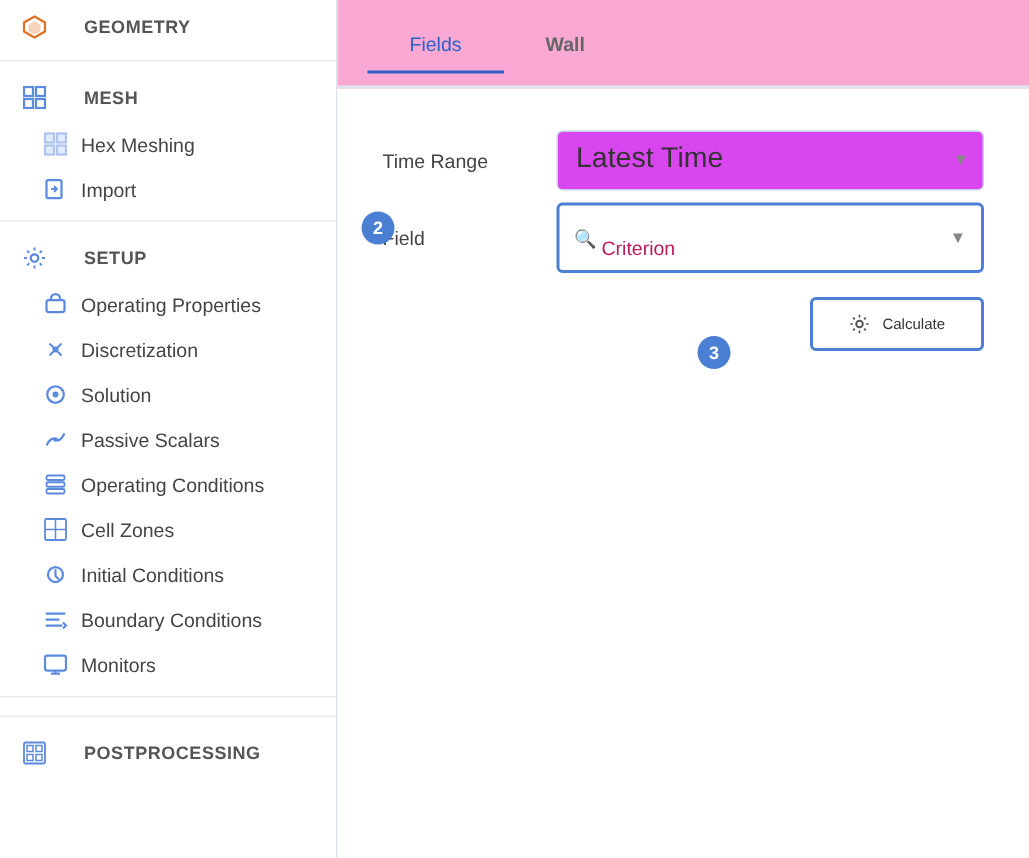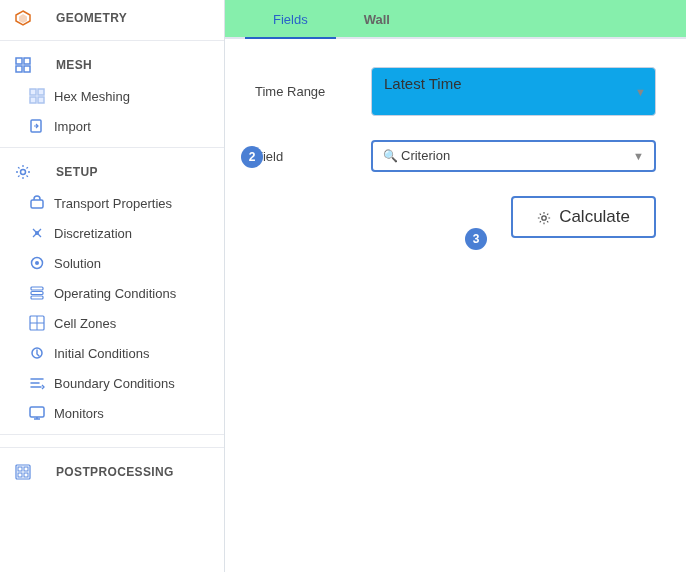--- a/index.html
+++ b/index.html
@@ -81,22 +81,22 @@
       flex: 1;
       display: flex;
       flex-direction: column;
       height: 572px;
       background: #fff;
     }
 
     .tabs-bar {
       display: flex;
       border-bottom: 2px solid #e0e5ee;
-      padding: 0 20px;
-      background: #86efac;
+      padding: 10px 20px;
+      background: #f9a8d4;
     }
 
     .tab {
       padding: 12px 28px 10px 28px;
       cursor: pointer;
       color: #666;
       font-size: 13px;
       position: relative;
       border-bottom: 2px solid transparent;
       margin-bottom: -2px;
@@ -110,44 +110,44 @@
     }
 
     .main-content {
       flex: 1;
       padding: 28px 30px;
     }
 
     .form-row {
       display: flex;
       align-items: center;
-      margin-bottom: 24px;
+      margin-bottom: 8px;
       gap: 16px;
     }
 
     .form-label {
       width: 100px;
       color: #444;
       font-size: 13px;
       flex-shrink: 0;
     }
 
     .form-control-wrap {
       flex: 1;
       position: relative;
     }
 
     .form-select {
       width: 100%;
-      padding: 7px 30px 23px 12px;
+      padding: 7px 30px 10px 12px;
       border: 1px solid #c8d0e0;
       border-radius: 4px;
-      font-size: 15px;
+      font-size: 19px;
       color: #333;
-      background: #0ea5e9;
+      background: #d946ef;
       appearance: none;
       cursor: pointer;
       outline: none;
     }
 
     .select-arrow {
       position: absolute;
       right: 10px;
       top: 50%;
       transform: translateY(-50%);
@@ -168,45 +168,45 @@
     .field-select-wrap .search-icon {
       position: absolute;
       left: 10px;
       color: #4a7fd4;
       font-size: 12px;
       pointer-events: none;
     }
 
     .field-select-wrap select {
       width: 100%;
-      padding: 6px 30px 7px 28px;
+      padding: 21px 30px 7px 28px;
       border: none;
       border-radius: 0;
       font-size: 13px;
-      color: #404040;
+      color: #be185d;
       background: transparent;
       appearance: none;
       cursor: pointer;
       outline: none;
     }
 
     .field-select-wrap .select-arrow {
       right: 10px;
     }
 
     .btn-calculate {
       display: flex;
       align-items: center;
       gap: 8px;
       padding: 9px 24px;
       border: 2px solid #4a7fd4;
       border-radius: 4px;
       background: #fff;
       color: #333;
-      font-size: 17px;
+      font-size: 10px;
       cursor: pointer;
       margin-left: auto;
       margin-right: 0;
     }
 
     .btn-row {
       display: flex;
       justify-content: flex-end;
     }
 
@@ -290,39 +290,48 @@
       </span>
       <span>SETUP</span>
     </div>
     <div class="sidebar-item">
       <span class="icon">
         <svg width="16" height="16" viewBox="0 0 16 16" fill="none">
           <rect x="2" y="5" width="12" height="8" rx="1.5" stroke="#5b8adf" stroke-width="1.5" fill="none"></rect>
           <path d="M5 5V4a3 3 0 016 0v1" stroke="#5b8adf" stroke-width="1.5"></path>
         </svg>
       </span>
-      <span>Transport Properties</span>
+      <span>Operating Properties</span>
     </div>
     <div class="sidebar-item">
       <span class="icon">
         <svg width="16" height="16" viewBox="0 0 16 16" fill="none">
           <circle cx="8" cy="8" r="2" fill="#5b8adf"></circle>
           <path d="M4 4l8 8M4 12L12 4" stroke="#5b8adf" stroke-width="1.3"></path>
         </svg>
       </span>
       <span>Discretization</span>
     </div>
     <div class="sidebar-item">
       <span class="icon">
         <svg width="16" height="16" viewBox="0 0 16 16" fill="none">
           <circle cx="8" cy="8" r="5.5" stroke="#5b8adf" stroke-width="1.5" fill="none"></circle>
           <circle cx="8" cy="8" r="2" fill="#5b8adf"></circle>
         </svg>
       </span>
       <span>Solution</span>
+    </div>
+    <div class="sidebar-item">
+      <span class="icon">
+        <svg width="16" height="16" viewBox="0 0 16 16" fill="none">
+          <path d="M2 12 Q5 6 8 8 Q11 10 14 4" stroke="#5b8adf" stroke-width="1.5" fill="none"></path>
+          <circle cx="8" cy="8" r="1.5" fill="#5b8adf"></circle>
+        </svg>
+      </span>
+      <span>Passive Scalars</span>
     </div>
     <div class="sidebar-item">
       <span class="icon">
         <svg width="16" height="16" viewBox="0 0 16 16" fill="none">
           <rect x="2" y="2" width="12" height="3" rx="1" stroke="#5b8adf" stroke-width="1.2" fill="none"></rect>
           <rect x="2" y="6.5" width="12" height="3" rx="1" stroke="#5b8adf" stroke-width="1.2" fill="none"></rect>
           <rect x="2" y="11" width="12" height="3" rx="1" stroke="#5b8adf" stroke-width="1.2" fill="none"></rect>
         </svg>
       </span>
       <span>Operating Conditions</span>

